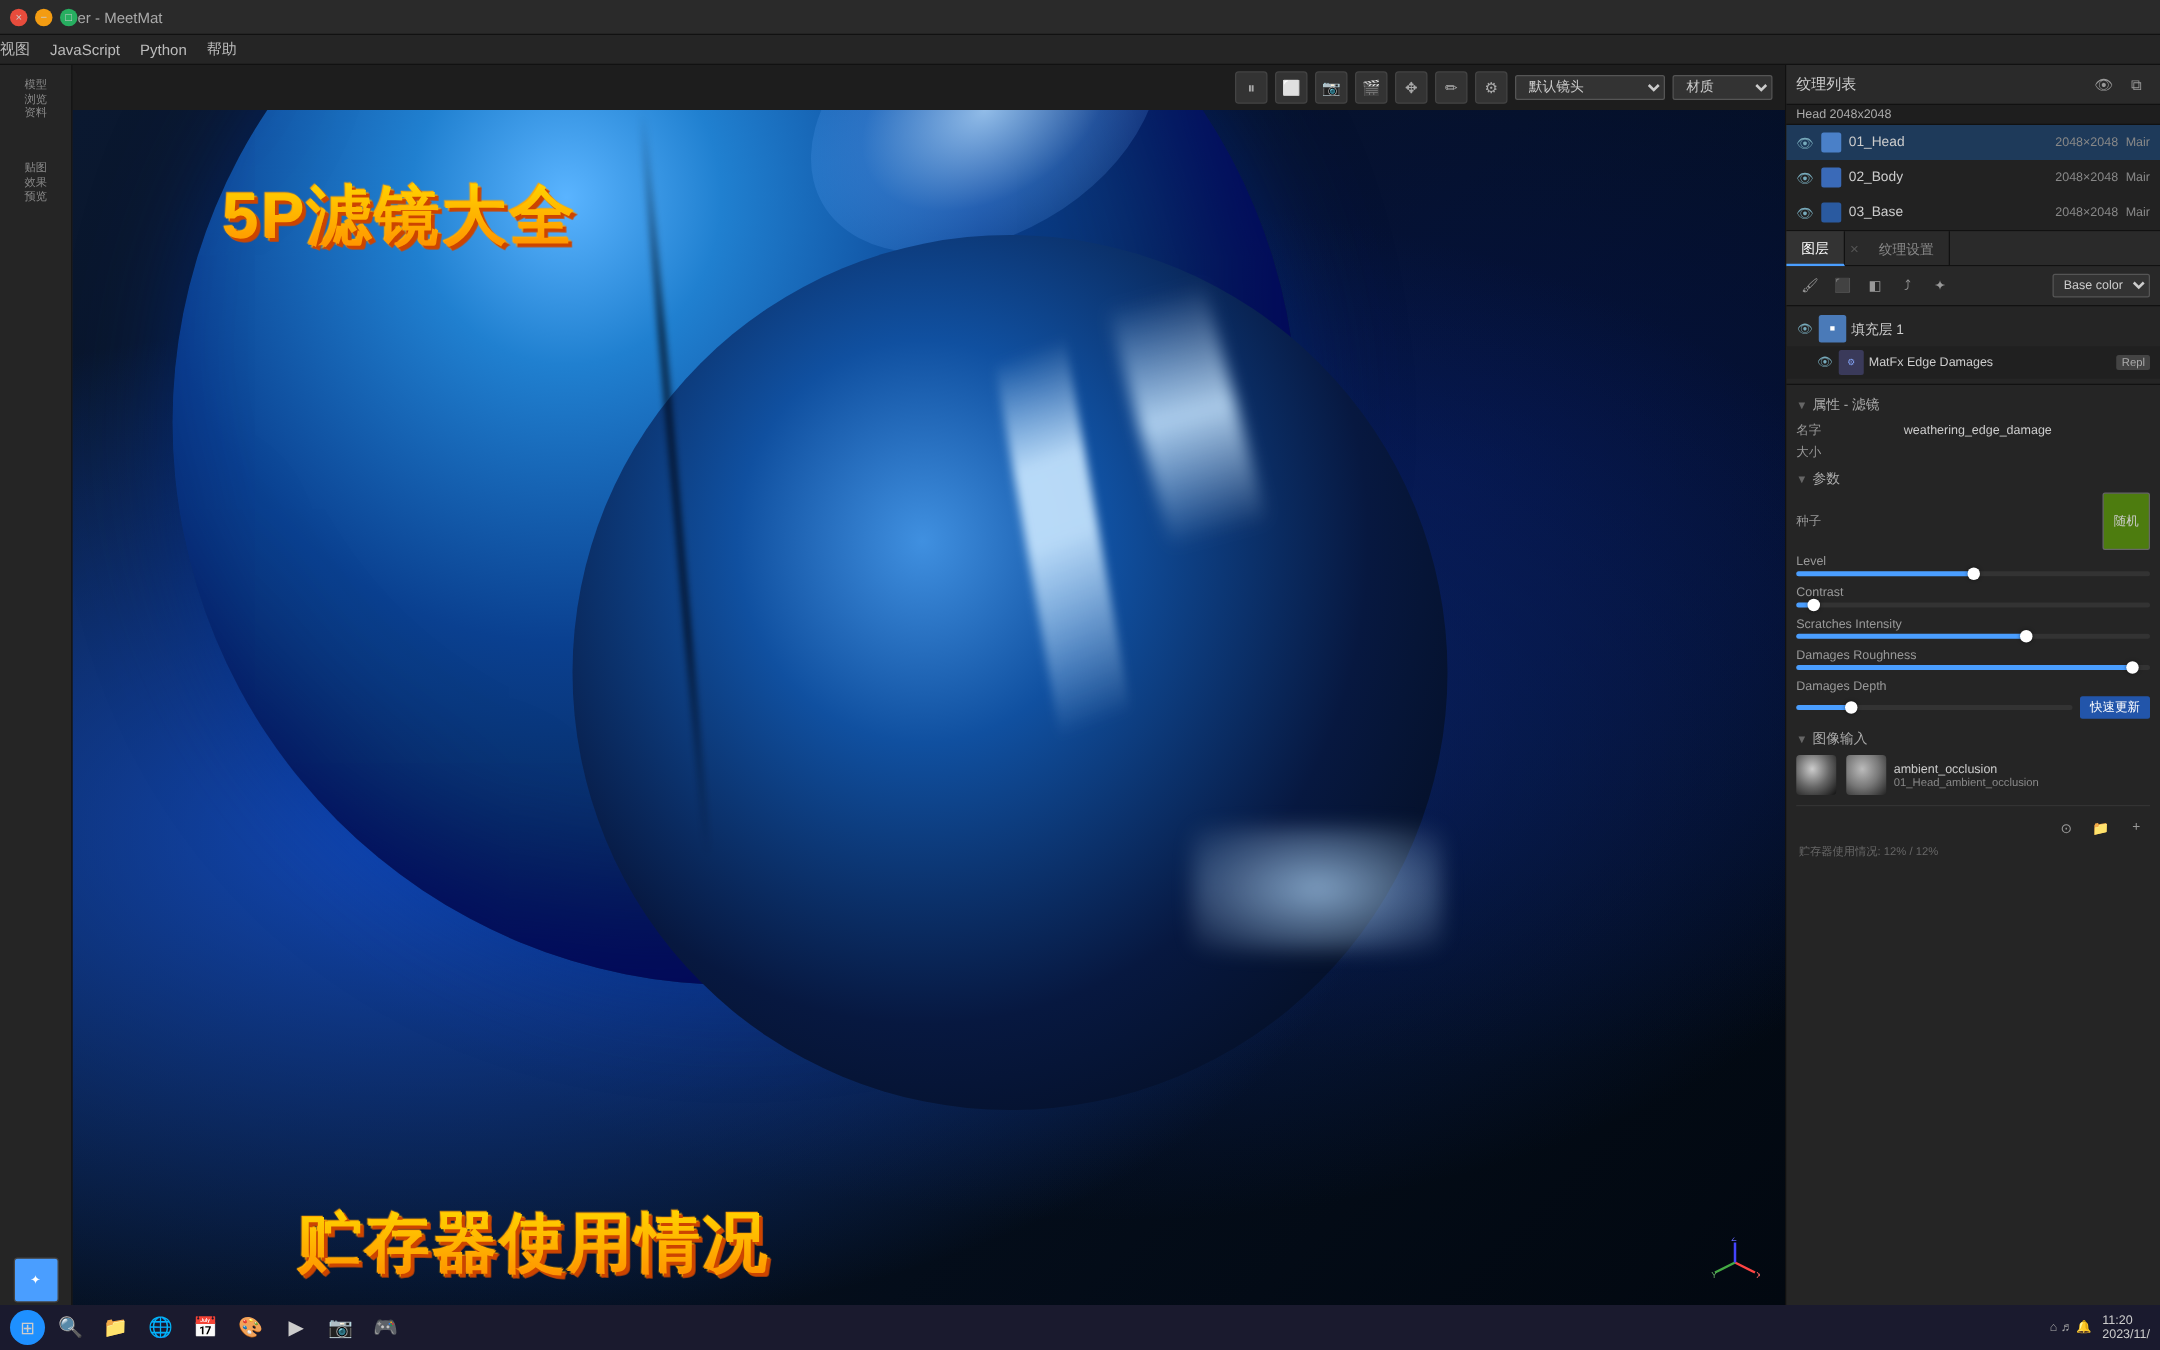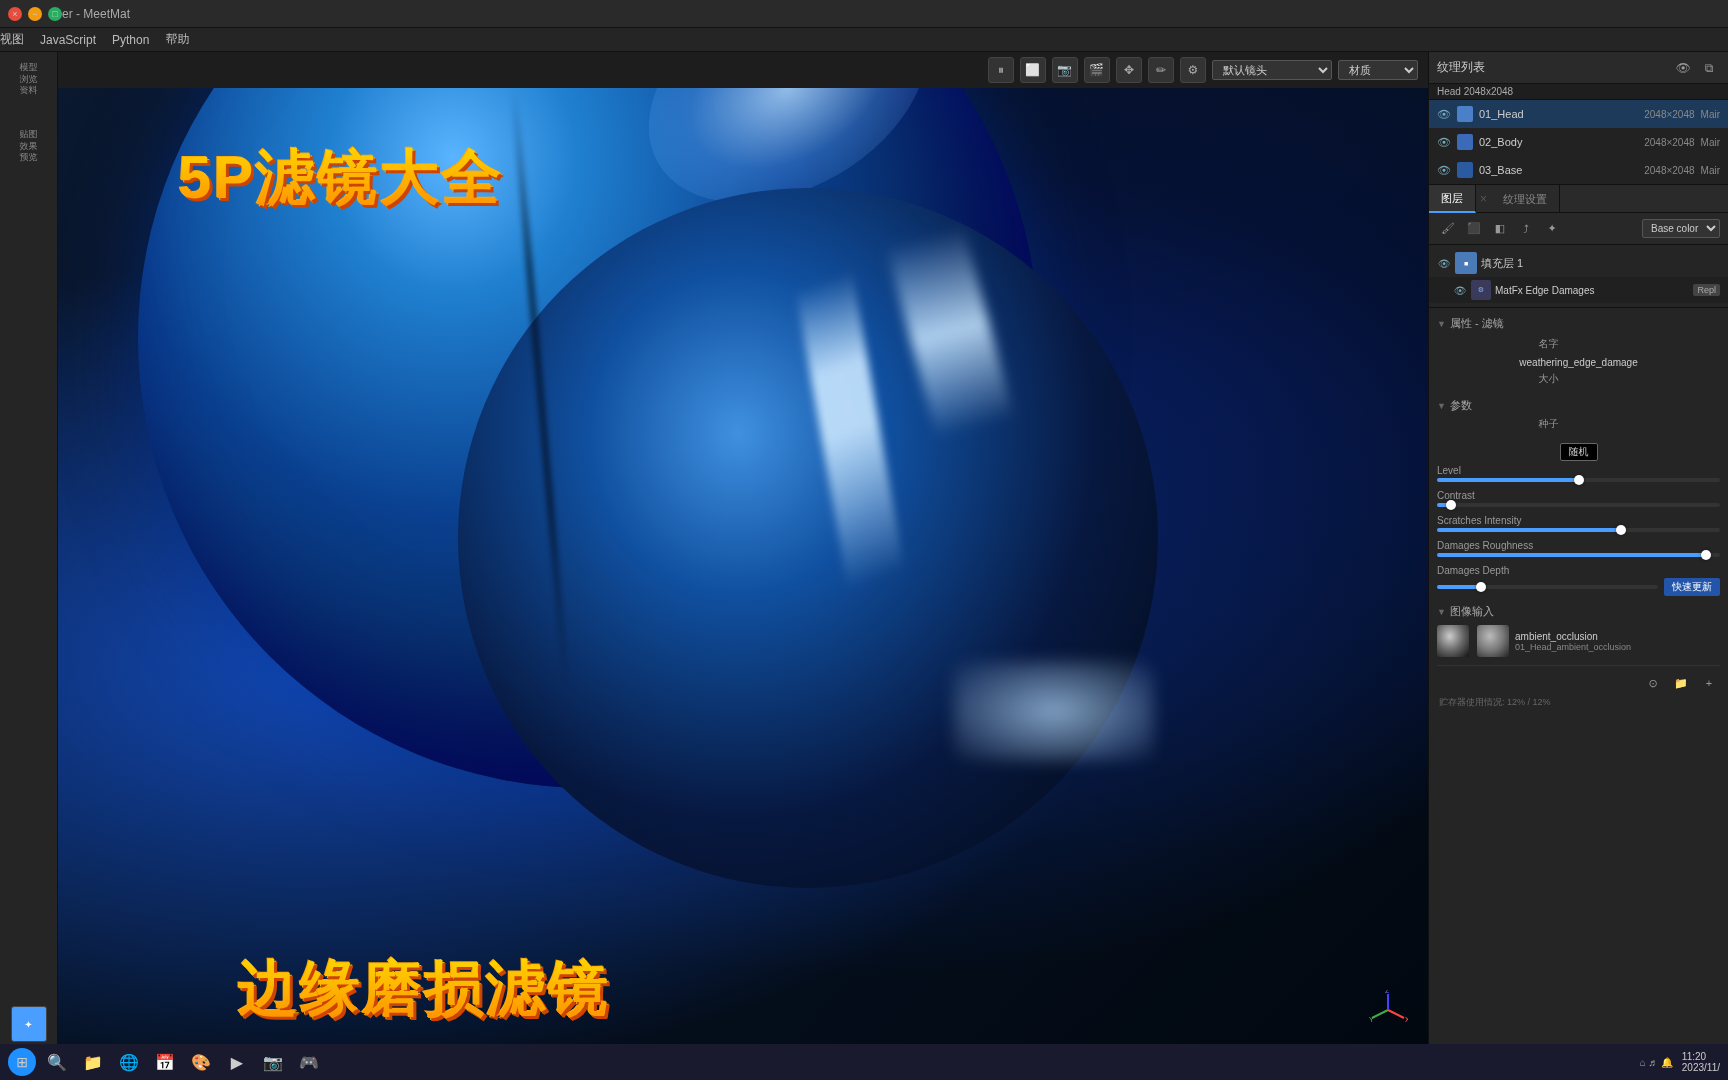--- a/index.html
+++ b/index.html
@@ -383,21 +383,20 @@
       display: flex;
       align-items: center;
       gap: 4px;
     }
     .props-header::before { content: '▼'; font-size: 9px; color: #666; }
     .prop-row {
       display: flex;
       align-items: center;
       margin-bottom: 4px;
       gap: 6px;
-      flex-direction: column;
     }
     .prop-label { color: #999; font-size: 10px; width: 80px; flex-shrink: 0; }
     .prop-value { color: #ccc; font-size: 10px; flex: 1; }
 
     
     .params-header {
       color: #aaa;
       font-size: 11px;
       margin: 6px 0 4px;
       display: flex;
@@ -548,44 +547,44 @@
     }
     .taskbar-clock { font-size: 10px; color: #ccc; }
 
     
     ::-webkit-scrollbar { width: 6px; height: 6px; }
     ::-webkit-scrollbar-track { background: #1a1a1a; }
     ::-webkit-scrollbar-thumb { background: #444; border-radius: 3px; }
 
     
     .random-btn {
-      background: #000000;
+      background: #4d7c0f;
       border: 1px solid #666;
       color: #ccc;
-      padding: 1px 8px;
+      padding: 15px 8px;
       font-size: 10px;
       cursor: pointer;
       border-radius: 2px;
     }
 
     
     .vp-gradient-surface {
       position: absolute;
       inset: 0;
       background:
         radial-gradient(ellipse at 20% 60%, rgba(20,80,200,0.9) 0%, transparent 50%),
         radial-gradient(ellipse at 60% 50%, rgba(10,40,120,0.8) 0%, transparent 60%),
         radial-gradient(ellipse at 80% 30%, rgba(5,20,80,0.7) 0%, transparent 50%),
         linear-gradient(135deg, #0a1830 0%, #051020 50%, #020810 100%);
     }
 
     
     .vp-orange-text {
       position: absolute;
-      font-size: 60px;
+      font-size: 52px;
       font-weight: 900;
       letter-spacing: 2px;
       z-index: 5;
       white-space: nowrap;
     }
 
     .vp-orange-top {
       top: 50px;
       left: 120px;
       background: linear-gradient(to bottom, #ffdd00 0%, #ff8800 100%);
@@ -671,21 +670,21 @@
       <div class="sphere-surface2"></div>
 
       <div class="crease-line"></div>
       <div class="highlight-streak"></div>
 
       <div style="position:absolute; width:80px; height:200px; background: linear-gradient(transparent, rgba(200,230,255,0.85), transparent); top:15%; right:32%; transform:rotate(-15deg); filter:blur(6px);"></div>
       <div style="position:absolute; width:200px; height:100px; background: radial-gradient(ellipse, rgba(180,220,255,0.7), transparent); bottom:30%; right:20%; filter:blur(8px);"></div>
 
       <div class="vp-orange-text vp-orange-top">5P滤镜大全</div>
 
-      <div class="vp-orange-text vp-orange-bottom">边缘磨损滤镜</div>
+      <div class="vp-orange-text vp-orange-bottom">贮存器使用情况</div>
 
       <div class="axis-gizmo">
         <svg width="40" height="40" viewBox="0 0 40 40">
           <line x1="20" y1="20" x2="36" y2="28" stroke="#ff4444" stroke-width="2"></line>
           <line x1="20" y1="20" x2="4" y2="28" stroke="#44aa44" stroke-width="2"></line>
           <line x1="20" y1="20" x2="20" y2="4" stroke="#4444ff" stroke-width="2"></line>
           <text x="37" y="32" fill="#ff6666" font-size="7">X</text>
           <text x="1" y="32" fill="#66aa66" font-size="7">Y</text>
           <text x="17" y="3" fill="#6666ff" font-size="7">Z</text>
         </svg>

